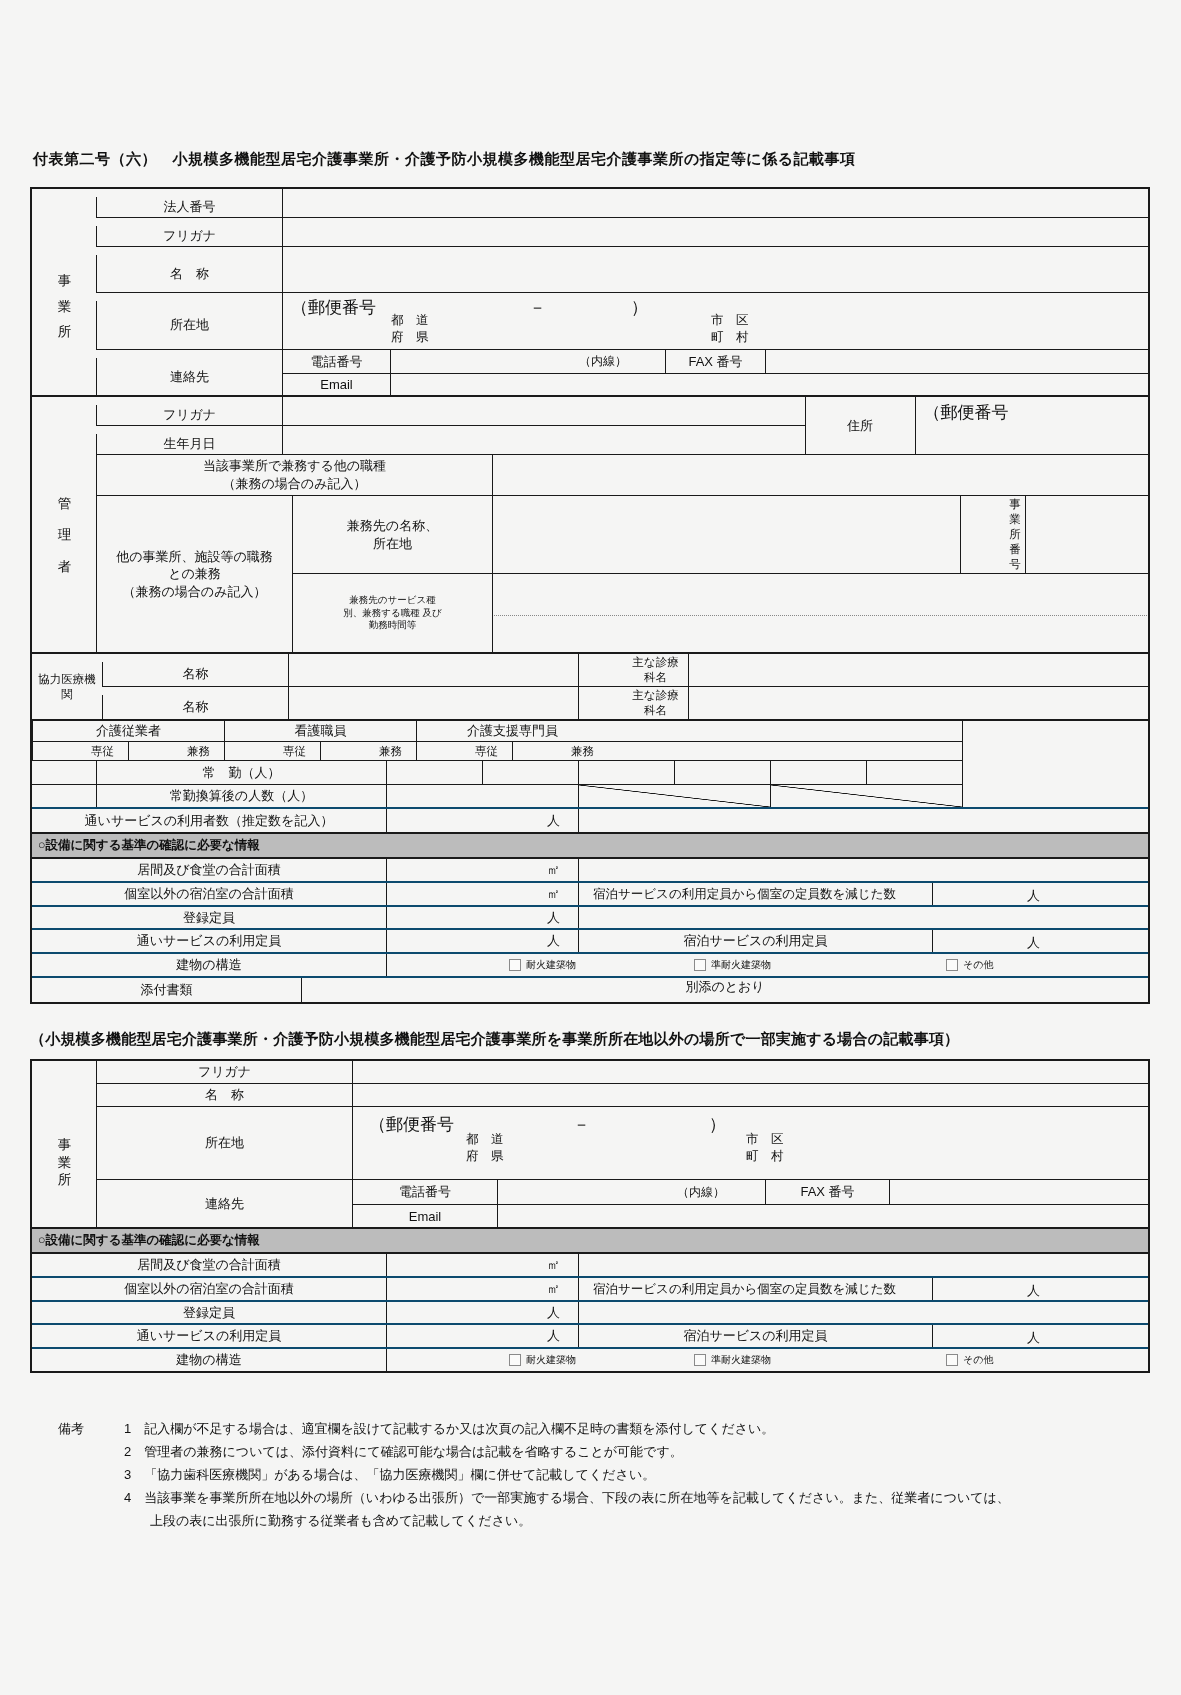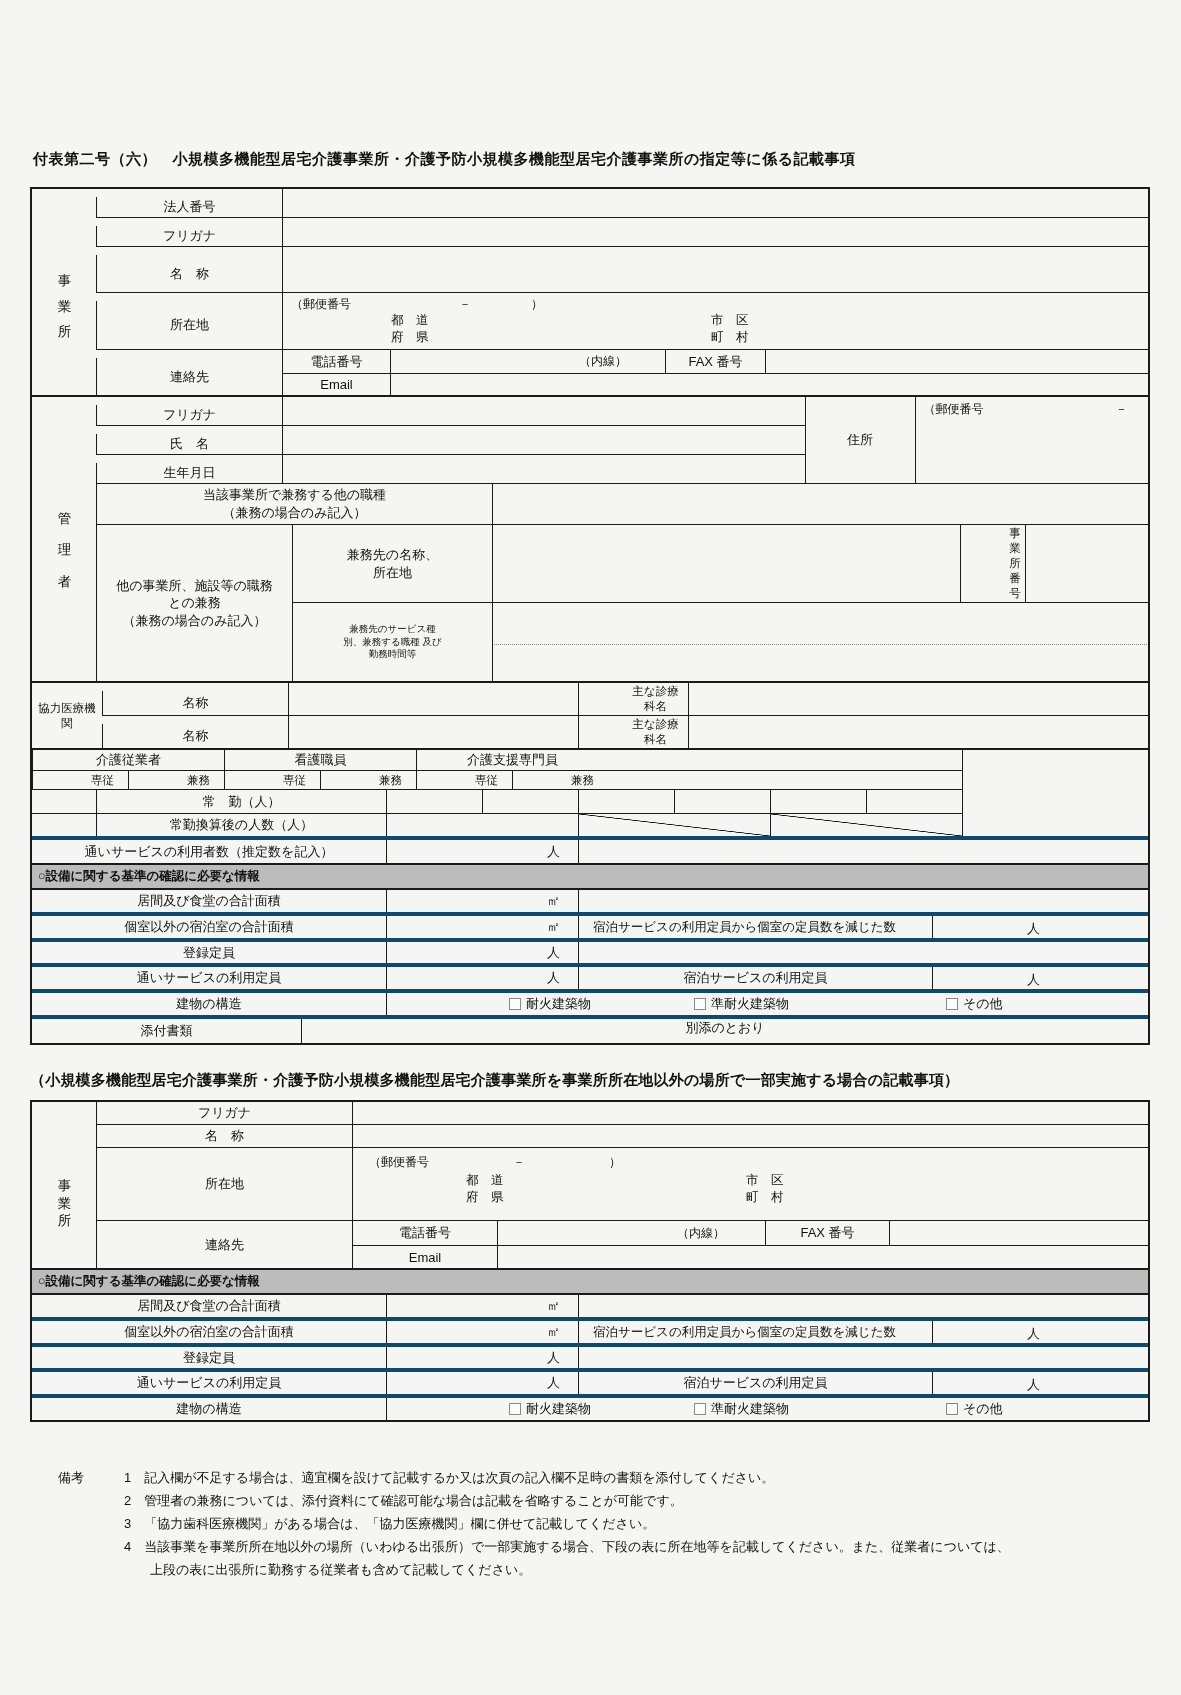--- a/index.html
+++ b/index.html
@@ -20,21 +20,21 @@
   }
   .tbl{
     width:1116px;margin:18px 0 0 30px;
     border:2px solid #1a1a1a;
     background:#f5f5f4;
     font-size:13px;
   }
   .tbl2{margin-top:10px;}
   .blk{display:flex;}
   .blk + .blk{border-top:2px solid #1a1a1a;}
-  .blk.thin + .blk, .blk + .blk.bt1{border-top:4px solid #0c4a6e;}
+  .blk.thin + .blk, .blk + .blk.bt1{border-top:2px solid #0c4a6e;}
   .grow{flex:1 1 auto;min-width:0;display:flex;flex-direction:column;}
   .row{display:flex;align-items:stretch;}
   .row + .row, .rowg + .row, .row + .rowg{border-top:1px solid #1a1a1a;}
   .rowg{display:flex;}
   .c{
     border-left:1px solid #1a1a1a;
     display:flex;align-items:center;justify-content:center;
     text-align:center;box-sizing:border-box;
     overflow:hidden;
   }
@@ -49,28 +49,28 @@
   .lab{padding:1px 4px;}
   .sm{font-size:11.5px;padding-left:48px;}
   .tiny{font-size:9.5px;line-height:1.3;}
   .left{justify-content:flex-start;text-align:left;}
   .rt{justify-content:flex-end;text-align:right;}
   .gray{
     background:#bcbcbc;font-size:12.5px;font-weight:bold;
     padding:3px 4px 3px 6px;display:flex;align-items:center;width:100%;box-sizing:border-box;
   }
   .addr{position:relative;}
-  .postal{position:absolute;font-size:12px;white-space:pre;}
+  .postal{position:absolute;font-size:17px;white-space:pre;}
   .tdfk{position:absolute;font-size:12.5px;line-height:17px;white-space:pre-line;}
   .ext{font-size:12px;}
   .diag{background:linear-gradient(to top right,transparent calc(50% - 0.7px),#1a1a1a calc(50% - 0.2px),#1a1a1a calc(50% + 0.2px),transparent calc(50% + 0.7px));}
   .dotmid{position:relative;}
   .dotmid::after{content:"";position:absolute;left:1px;right:1px;top:52%;border-top:1px dotted #888;}
   .bcell{position:relative;}
-  .cbitem{position:absolute;top:50%;transform:translateY(-50%);display:flex;align-items:center;font-size:13px;white-space:nowrap;}
+  .cbitem{position:absolute;top:50%;transform:translateY(-50%);display:flex;align-items:center;font-size:10px;white-space:nowrap;}
   .cb{width:10px;height:10px;border:1px solid #8a8a8a;background:#fbfbfa;display:inline-block;margin-right:5px;flex:none;}
   
   .w64{width:64px;flex:none;} .w100{width:100px;flex:none;} .w108{width:108px;flex:none;}
   .w110{width:110px;flex:none;} .w124{width:124px;flex:none;} .w145{width:145px;flex:none;}
   .w186{width:186px;flex:none;margin-top:8px;} .w192{width:192px;flex:none;} .w195{width:196px;flex:none;}
   .w200{width:200px;flex:none;} .w256{width:256px;flex:none;} .w268{width:268px;flex:none;}
   .w269{width:269px;flex:none;} .w275{width:275px;flex:none;} .w290{width:290px;flex:none;}
   .w354{width:354px;flex:none;} .w396{width:396px;flex:none;} .w468{width:468px;flex:none;}
   .w65b{width:65px;flex:none;} .w96{width:96px;flex:none;}
   .h20{min-height:20px;} .h21{min-height:21px;} .h22{min-height:22px;} .h23{min-height:23px;}
@@ -140,24 +140,20 @@
         <span class="vtext sp2">管理者</span>
       </div>
     <div class="grow">
       <div class="rowg">
         <div class="grow">
           <div class="row h21">
             <div class="c w186 lab">フリガナ</div>
             <div class="c w290"></div>
           </div>
           <div class="row h21">
-            <div class="c w186 lab">氏　名</div>
-            <div class="c w290"></div>
-          </div>
-          <div class="row h21">
             <div class="c w186 lab">生年月日</div>
             <div class="c w290"></div>
           </div>
         </div>
         <div class="c w110 lab">住所</div>
         <div class="c grow addr">
           <span class="postal" style="top:4px;left:8px;">（郵便番号　　　　　　　　　　　－　　　　　　　　　　　　　）</span>
         </div>
       </div>
       <div class="row h40">

